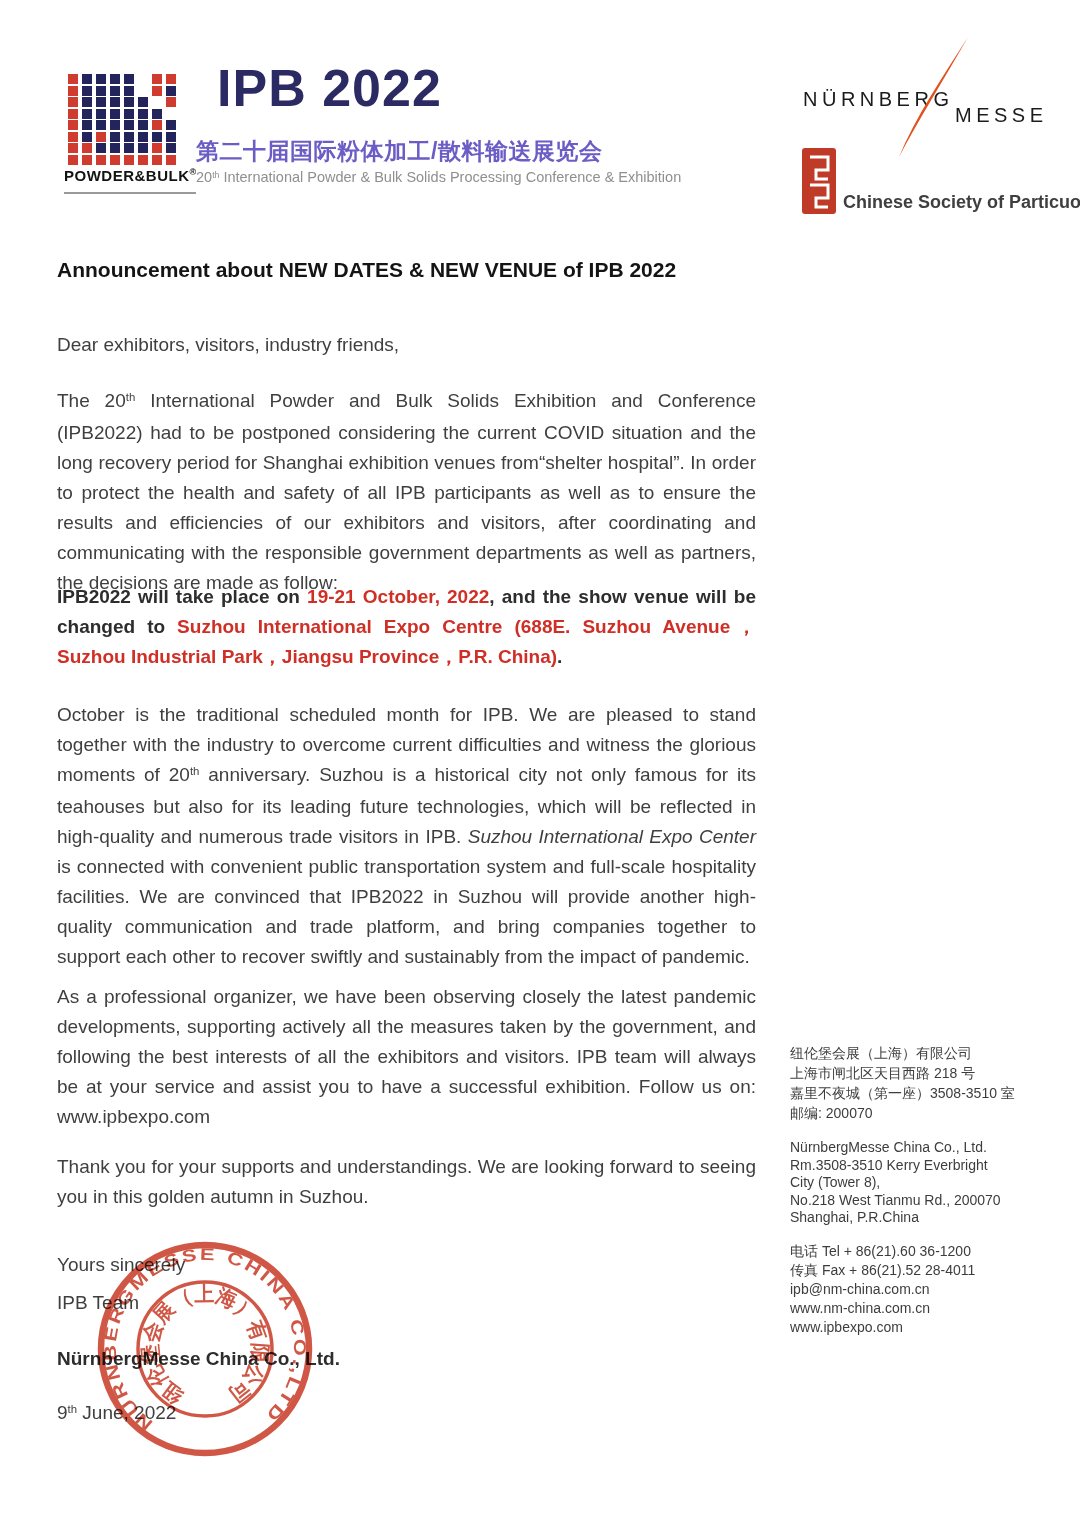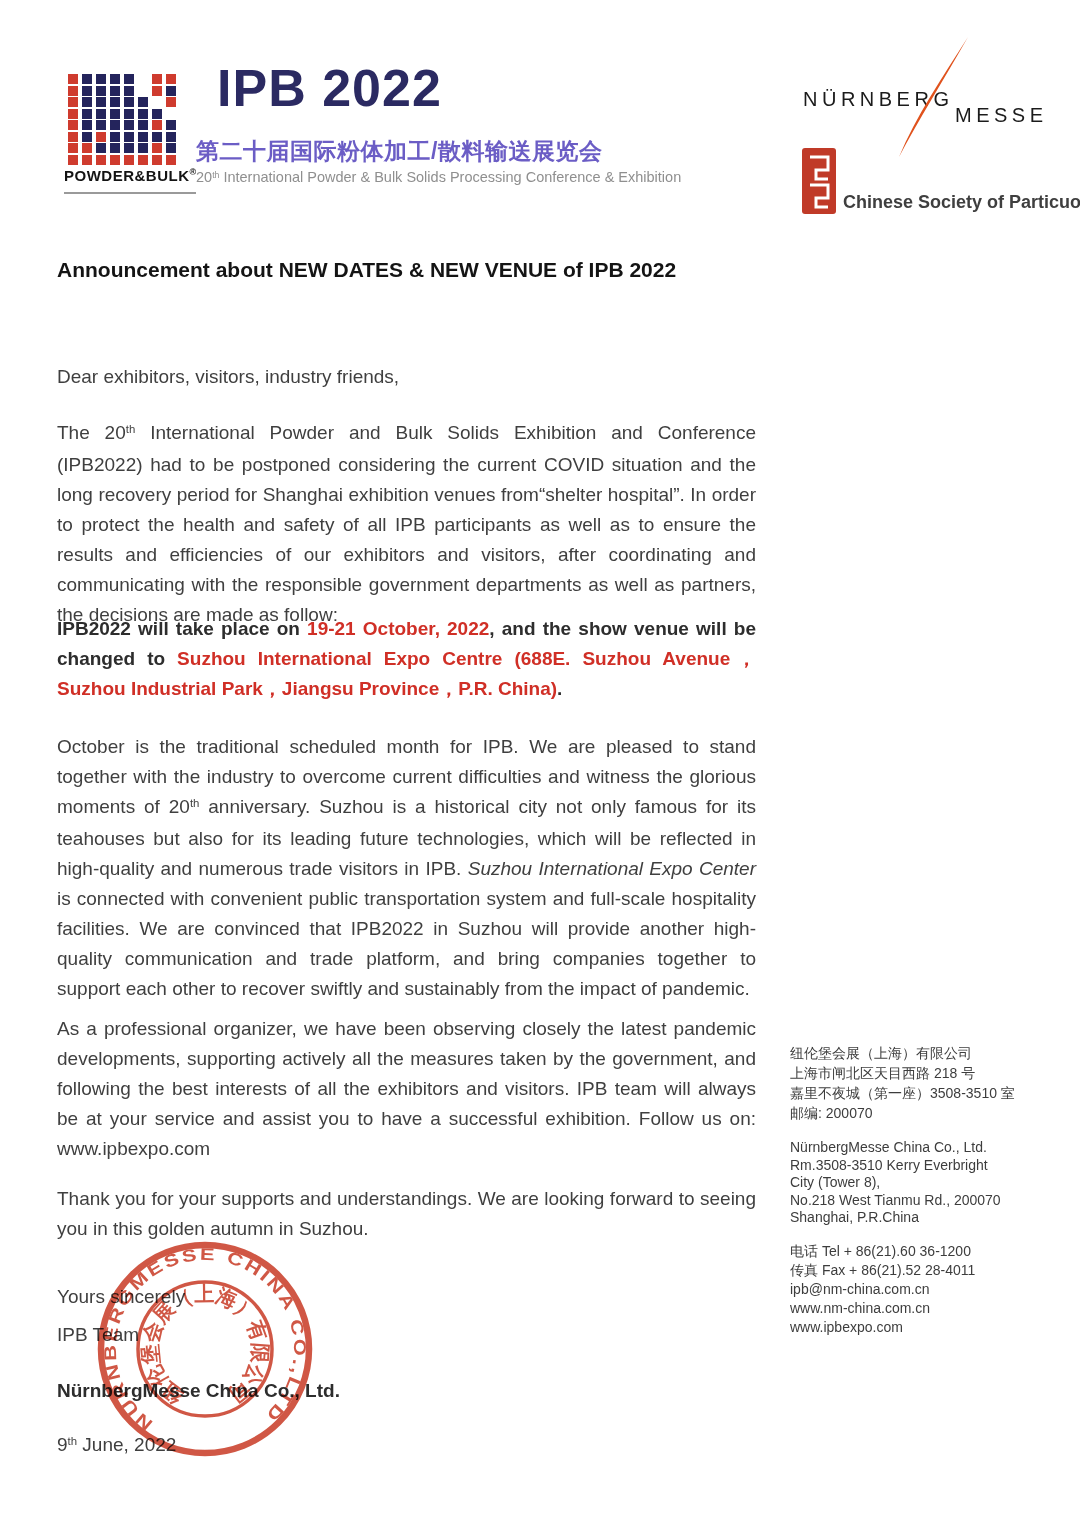--- a/index.html
+++ b/index.html
@@ -78,21 +78,20 @@
 
   
   .letter-title {
     position: absolute; left: 57px; top: 258px; width: 700px;
     font-size: 21px; font-weight: bold; color: #141414;
   }
   .body-text {
     position: absolute; left: 57px; width: 699px;
     font-size: 19px; line-height: 30px; color: #3f3f3f;
     text-align: justify;
-    margin-top: 32px;
   }
   .salutation { top: 330px; text-align: left; }
   .p1 { top: 386px; }
   .p2 { top: 582px; font-weight: bold; color: #2d2d2d; }
   .p2 .red { color: #d02f26; }
   .p3 { top: 700px; }
   .p3 .it { font-style: italic; }
   .p4 { top: 982px; }
   .p5 { top: 1152px; }
   .closing-line { text-align: left; white-space: nowrap; }

